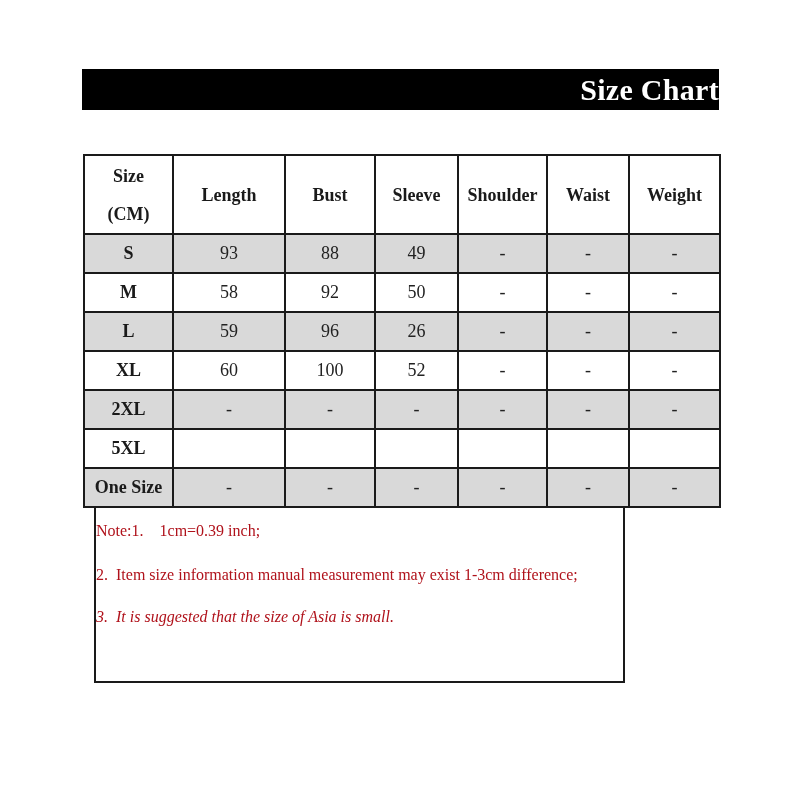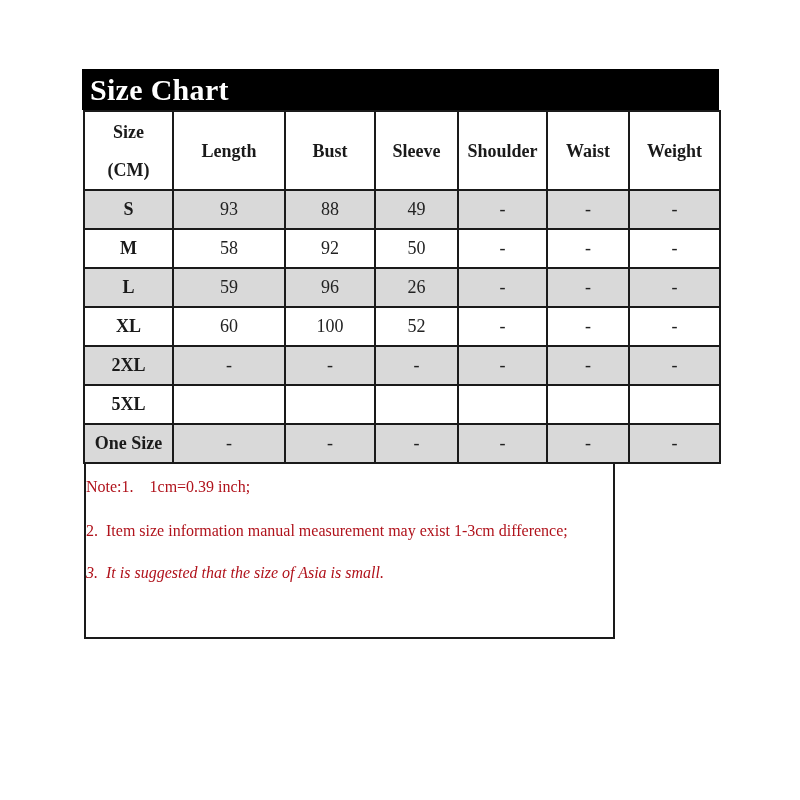--- a/index.html
+++ b/index.html
@@ -17,32 +17,32 @@
   .chart-wrap {
     position: absolute;
     left: 82px;
     top: 69px;
     width: 637px;
   }
   .title-bar {
     height: 41px;
     background: #000000;
     color: #ffffff;
-    text-align: left;
+    text-align: right;
     font-weight: bold;
     font-size: 30px;
     line-height: 42px;
     letter-spacing: 0.3px;
-    padding-left: 8px;
   }
   table.size-table {
     border-collapse: collapse;
     width: 636px;
     margin-left: 1px;
     table-layout: fixed;
+    margin-top: 44px;
   }
   table.size-table td,
   table.size-table th {
     border: 2px solid #1a1a1a;
     text-align: center;
     vertical-align: middle;
     padding: 0;
     font-size: 18px;
     color: #222222;
   }
@@ -57,21 +57,21 @@
     height: 37px;
   }
   table.size-table td.size-label {
     font-weight: bold;
     color: #1a1a1a;
   }
   tr.shaded td { background: #d9d9d9; }
   tr.plain td { background: #ffffff; }
   .notes {
     width: 531px;
-    margin-left: 2px;
+    margin-left: 12px;
     height: 175px;
     border: 2px solid #1a1a1a;
     border-top: none;
     box-sizing: border-box;
     color: #b0121b;
     font-size: 16px;
     position: relative;
   }
   .note-line {
     position: absolute;

